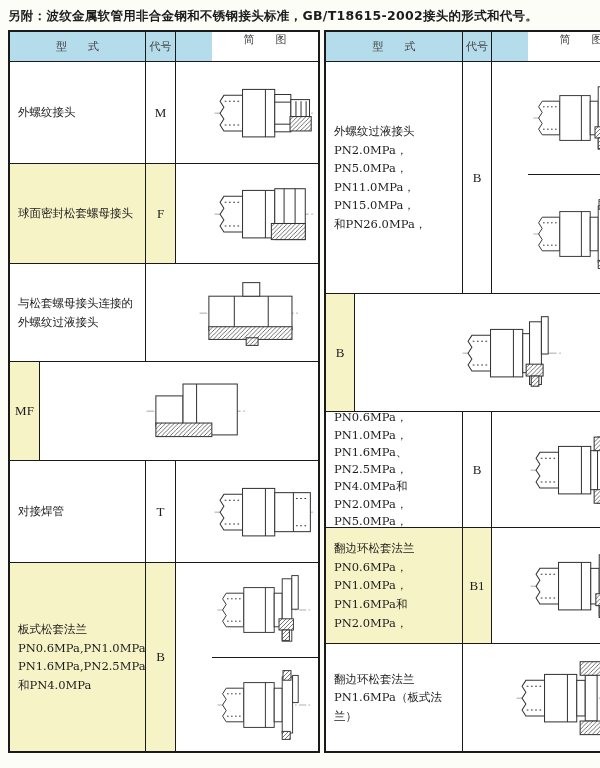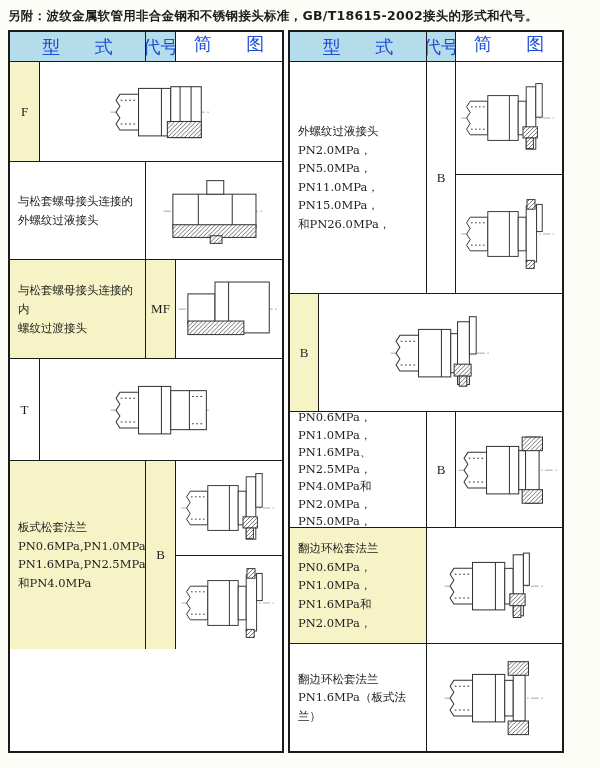--- a/index.html
+++ b/index.html
@@ -27,28 +27,28 @@
     width:136px;padding:3px 3px 3px 8px;
     font-family:"DejaVu Serif","Liberation Serif",serif;
     font-size:11.5px;line-height:1.62;white-space:pre-line;
   }
   .rt .type{width:137px;}
   .code{
     width:30px;justify-content:center;
     font-family:"Liberation Serif","DejaVu Serif",serif;font-size:13px;
   }
   .rt .code{width:29px;}
-  .dgm-cell{flex:1;flex-direction:column;align-items:stretch;padding:0;background:#fff;}
+  .dgm-cell{flex:1;flex-direction:column;align-items:stretch;padding:0;background:#fff;margin-left:36px;}
   .dstack{flex:1;display:flex;align-items:center;justify-content:center;overflow:hidden;}
   .dstack.split{border-bottom:1px solid var(--border);flex:none;}
   .hrow{height:30px;background:var(--header-bg);}
   .hrow .cell{justify-content:center;padding:0;}
   .hcell{
     font-family:"DejaVu Serif","Liberation Serif",serif;
-    font-size:18px;white-space:pre;color:#1d4ed8;
+    font-size:11px;white-space:pre;color:#404040;
   }
   .hl{background:var(--highlight-bg);}
   svg.dgm{width:106px;height:auto;display:block;}
   svg.dgm.tall{width:100px;}
 </style>
 </head>
 <body>
 
 <svg width="0" height="0" style="position:absolute" aria-hidden="true">
   <defs>
@@ -73,22 +73,45 @@
 
 <div class="tables">
 
   <div class="jtable lt">
     <div class="row hrow">
       <div class="cell type hcell">型      式</div>
       <div class="cell code hcell">代号</div>
       <div class="cell dgm-cell hcell" style="justify-content:center;flex-direction:row">简      图</div>
     </div>
 
+    <div class="row" style="height:102px">
+      <div class="cell type">外螺纹接头</div>
+      <div class="cell code">M</div>
+      <div class="cell dgm-cell">
+          <div class="dstack">
+        <svg class="dgm" viewBox="0 0 125 90">
+          <use href="#cline"></use>
+              <use href="#hosepart"></use>
+          <g fill="#fff" stroke="#333" stroke-width="1.2">
+            <rect x="74" y="23" width="19" height="44"></rect>
+            <line x1="74" y1="32" x2="93" y2="32"></line>
+                <line x1="74" y1="58" x2="93" y2="58"></line>
+            <rect x="93" y="29" width="22" height="32"></rect>
+            <line x1="99" y1="31" x2="99" y2="59"></line>
+                <line x1="105" y1="31" x2="105" y2="59"></line>
+                <line x1="111" y1="31" x2="111" y2="59"></line>
+            <rect x="92" y="49" width="25" height="17" fill="url(#hx)"></rect>
+          </g>
+        </svg>
+      </div>
+        </div>
+    </div>
 
     <div class="row" style="height:100px">
+      <div class="cell type hl">球面密封松套螺母接头</div>
       <div class="cell code hl">F</div>
       <div class="cell dgm-cell">
           <div class="dstack">
         <svg class="dgm" viewBox="0 0 125 90">
           <use href="#cline"></use>
               <use href="#hosepart"></use>
           <g fill="#fff" stroke="#333" stroke-width="1.2">
             <rect x="74" y="15" width="36" height="60"></rect>
             <line x1="85" y1="15" x2="85" y2="75"></line>
                 <line x1="98" y1="15" x2="98" y2="75"></line>
@@ -113,39 +136,38 @@
             <rect x="54" y="9" width="20" height="16"></rect>
             <rect x="14" y="61" width="98" height="15" fill="url(#hx)"></rect>
             <rect x="58" y="74" width="14" height="9" fill="url(#hx)"></rect>
           </g>
         </svg>
       </div>
         </div>
     </div>
 
     <div class="row" style="height:99px">
-      <div class="cell type hl">与松套螺母接头连接的内
-螺纹过渡接头</div>
       <div class="cell code hl">MF</div>
       <div class="cell dgm-cell">
           <div class="dstack">
         <svg class="dgm" viewBox="0 0 125 90">
           <use href="#cline"></use>
           <g fill="#fff" stroke="#333" stroke-width="1.2">
             <rect x="14" y="27" width="32" height="36"></rect>
             <rect x="46" y="13" width="64" height="60"></rect>
             <line x1="62" y1="13" x2="62" y2="73"></line>
             <rect x="14" y="59" width="66" height="16" fill="url(#hx)"></rect>
           </g>
         </svg>
       </div>
         </div>
     </div>
 
     <div class="row" style="height:102px">
+      <div class="cell type">对接焊管</div>
       <div class="cell code">T</div>
       <div class="cell dgm-cell">
           <div class="dstack">
         <svg class="dgm" viewBox="0 0 125 90">
           <use href="#cline"></use>
               <use href="#hosepart"></use>
           <g fill="#fff" stroke="#333" stroke-width="1.2">
             <rect x="74" y="22" width="42" height="46"></rect>
             <line x1="96" y1="22" x2="96" y2="68"></line>
             <line x1="99" y1="29" x2="113" y2="29" stroke-dasharray="2 3"></line>
@@ -276,20 +298,21 @@
           </g>
         </svg>
       </div>
         </div>
     </div>
 
     <div class="row" style="height:116px">
       <div class="cell type hl">翻边环松套法兰
 PN0.6MPa，PN1.0MPa，
 PN1.6MPa和PN2.0MPa，</div>
+      <div class="cell code hl">B1</div>
       <div class="cell dgm-cell">
           <div class="dstack">
         <svg class="dgm" viewBox="0 0 125 90">
           <use href="#cline"></use>
               <use href="#hosepart"></use>
           <g fill="#fff" stroke="#333" stroke-width="1.2">
             <rect x="74" y="24" width="10" height="42"></rect>
             <rect x="84" y="8" width="12" height="72"></rect>
             <rect x="96" y="6" width="7" height="38"></rect>
             <rect x="80" y="54" width="18" height="14" fill="url(#hx)"></rect>

